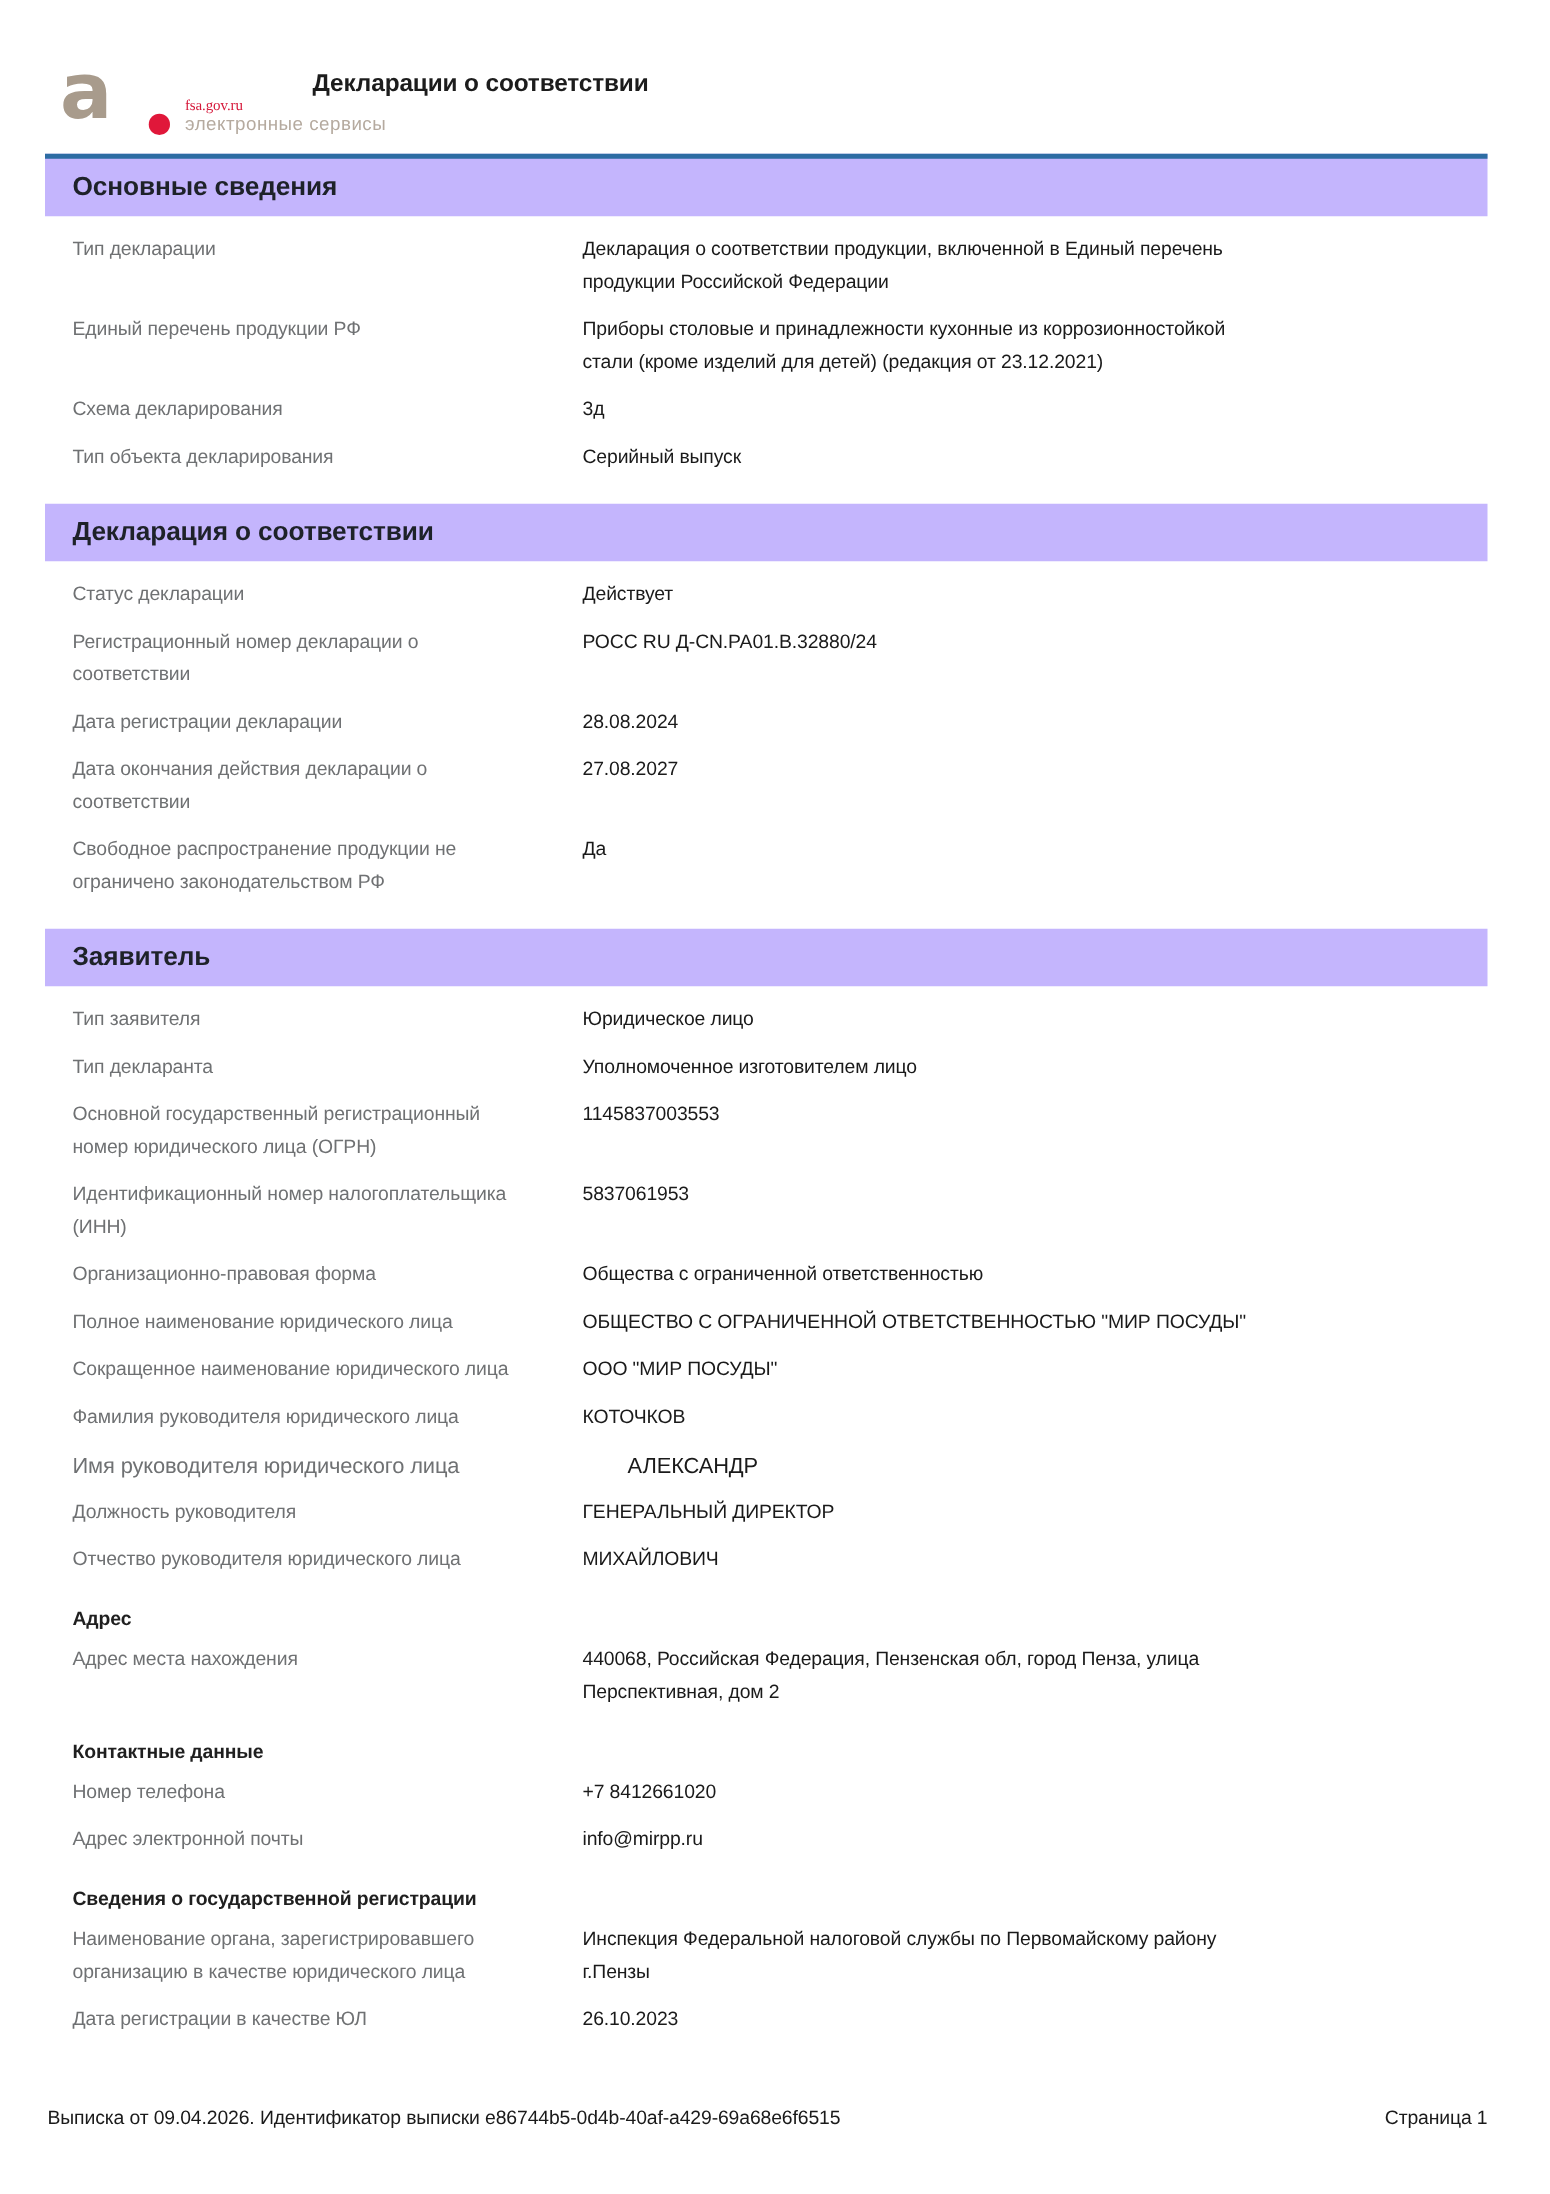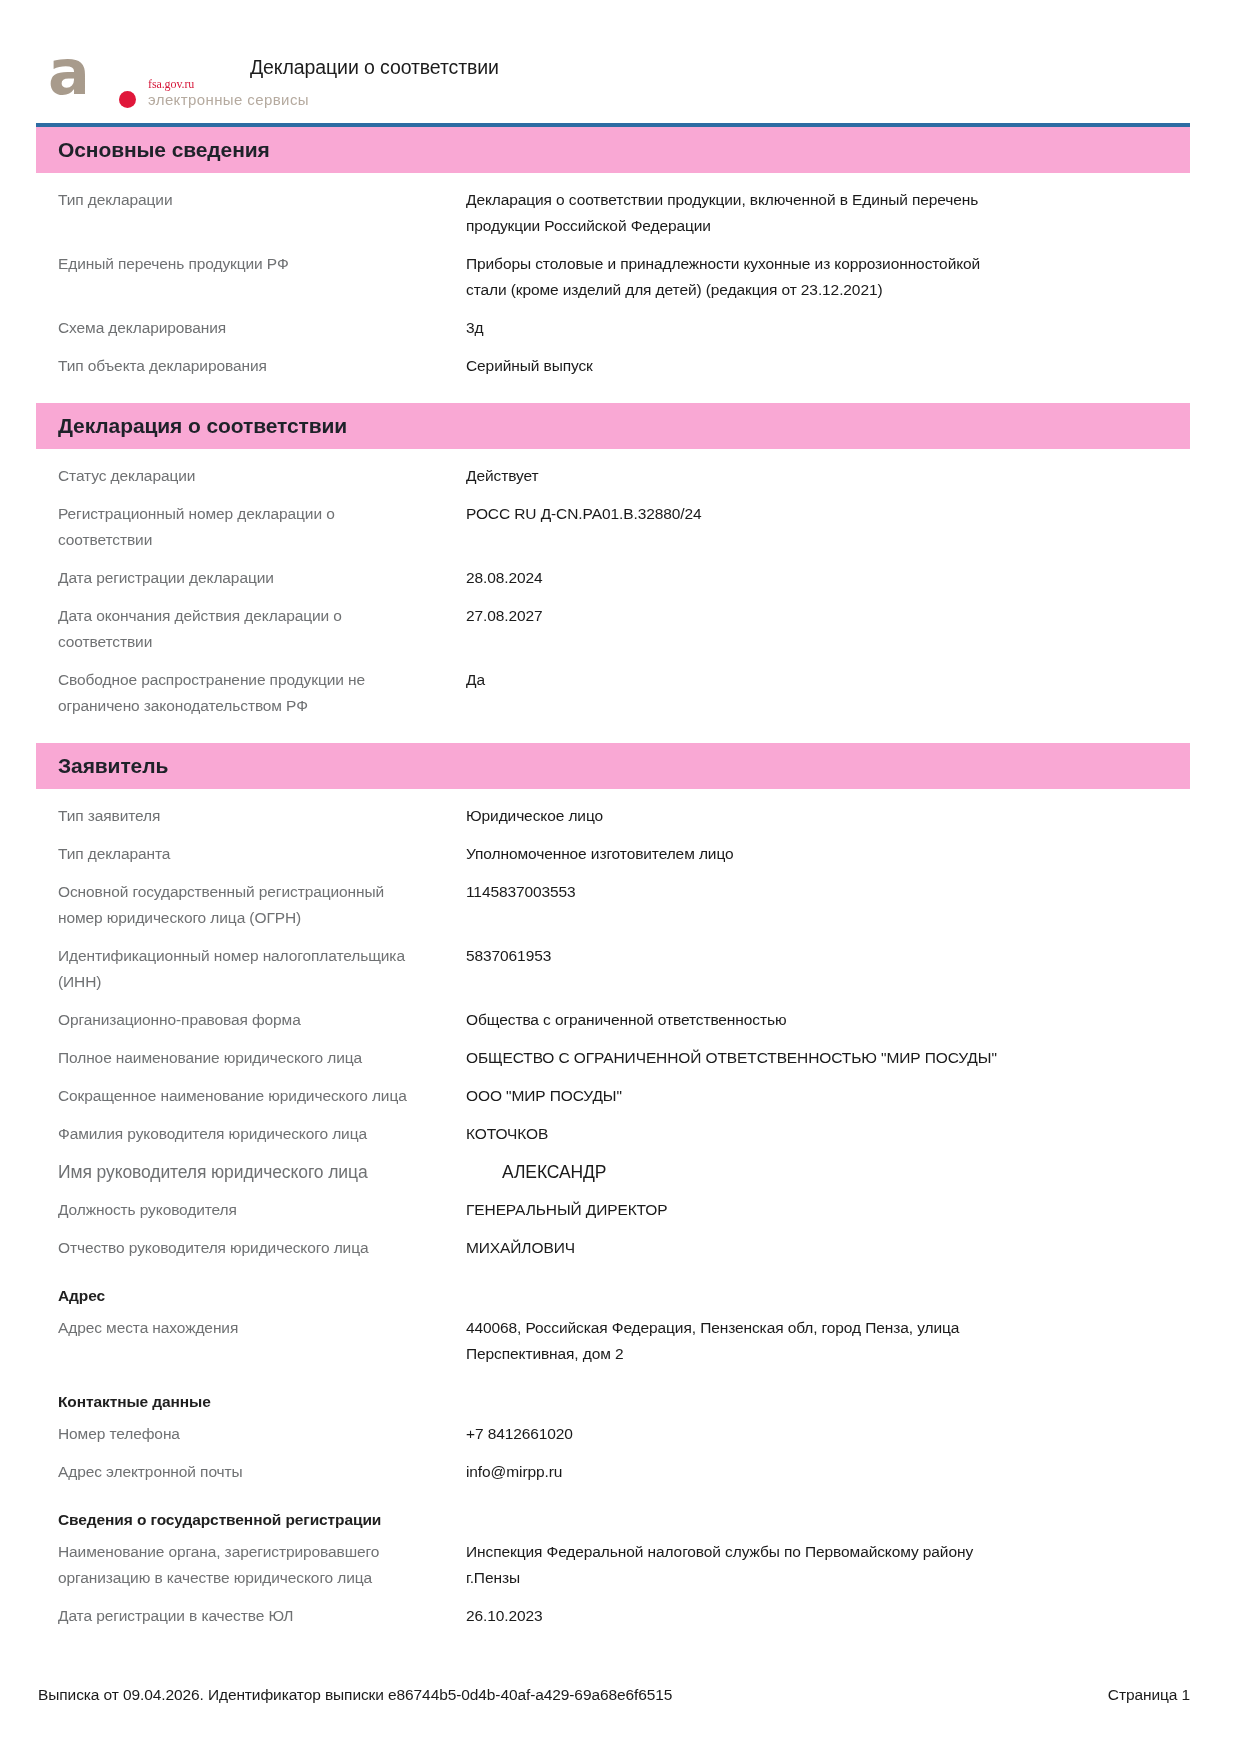--- a/index.html
+++ b/index.html
@@ -32,29 +32,29 @@
   }
   .brand-text { padding-left: 8px; padding-bottom: 0px; }
   .brand-site {
     font-size: 12px; color: #d6193b; line-height: 18px; font-family: Liberation Serif, serif;
   }
   .brand-tagline {
     font-size: 15px; color: #b5aa9f; letter-spacing: 0.4px; line-height: 13px;
   }
   .page-title {
     position: absolute; left: 250px; top: 56px;
-    font-size: 19.5px; font-weight: normal; color: #1c1c1c;
+    font-size: 19.5px; font-weight: bold; color: #1c1c1c;
   }
 
   
   .content { margin-left: 36px; width: 1154px; }
 
   .section { margin-bottom: 18px; }
   .section-header {
-    background: #f9a8d4;
+    background: #c4b5fd;
     padding: 11px 10px 11px 22px;
     font-size: 21px; font-weight: bold; color: #1e2229;
   }
   .section-header.bordered { border-top: 4px solid #2d6ca3; }
 
   .rows { padding-top: 8px; }
   .row { display: flex; padding: 6px 0 6px 22px; font-size: 15.5px; line-height: 26px; }
   .row .field-label {
     width: 408px; flex-shrink: 0;
     color: #6f7173; white-space: pre-line; padding-right: 10px;

